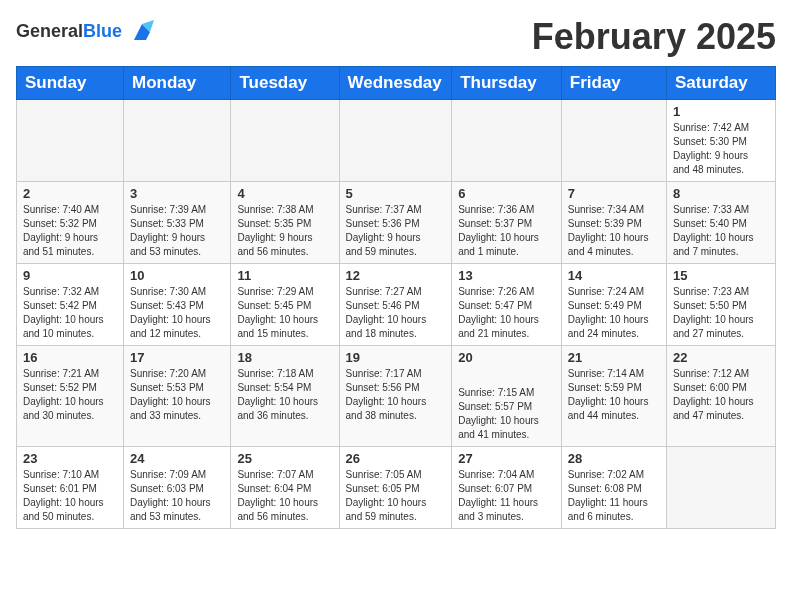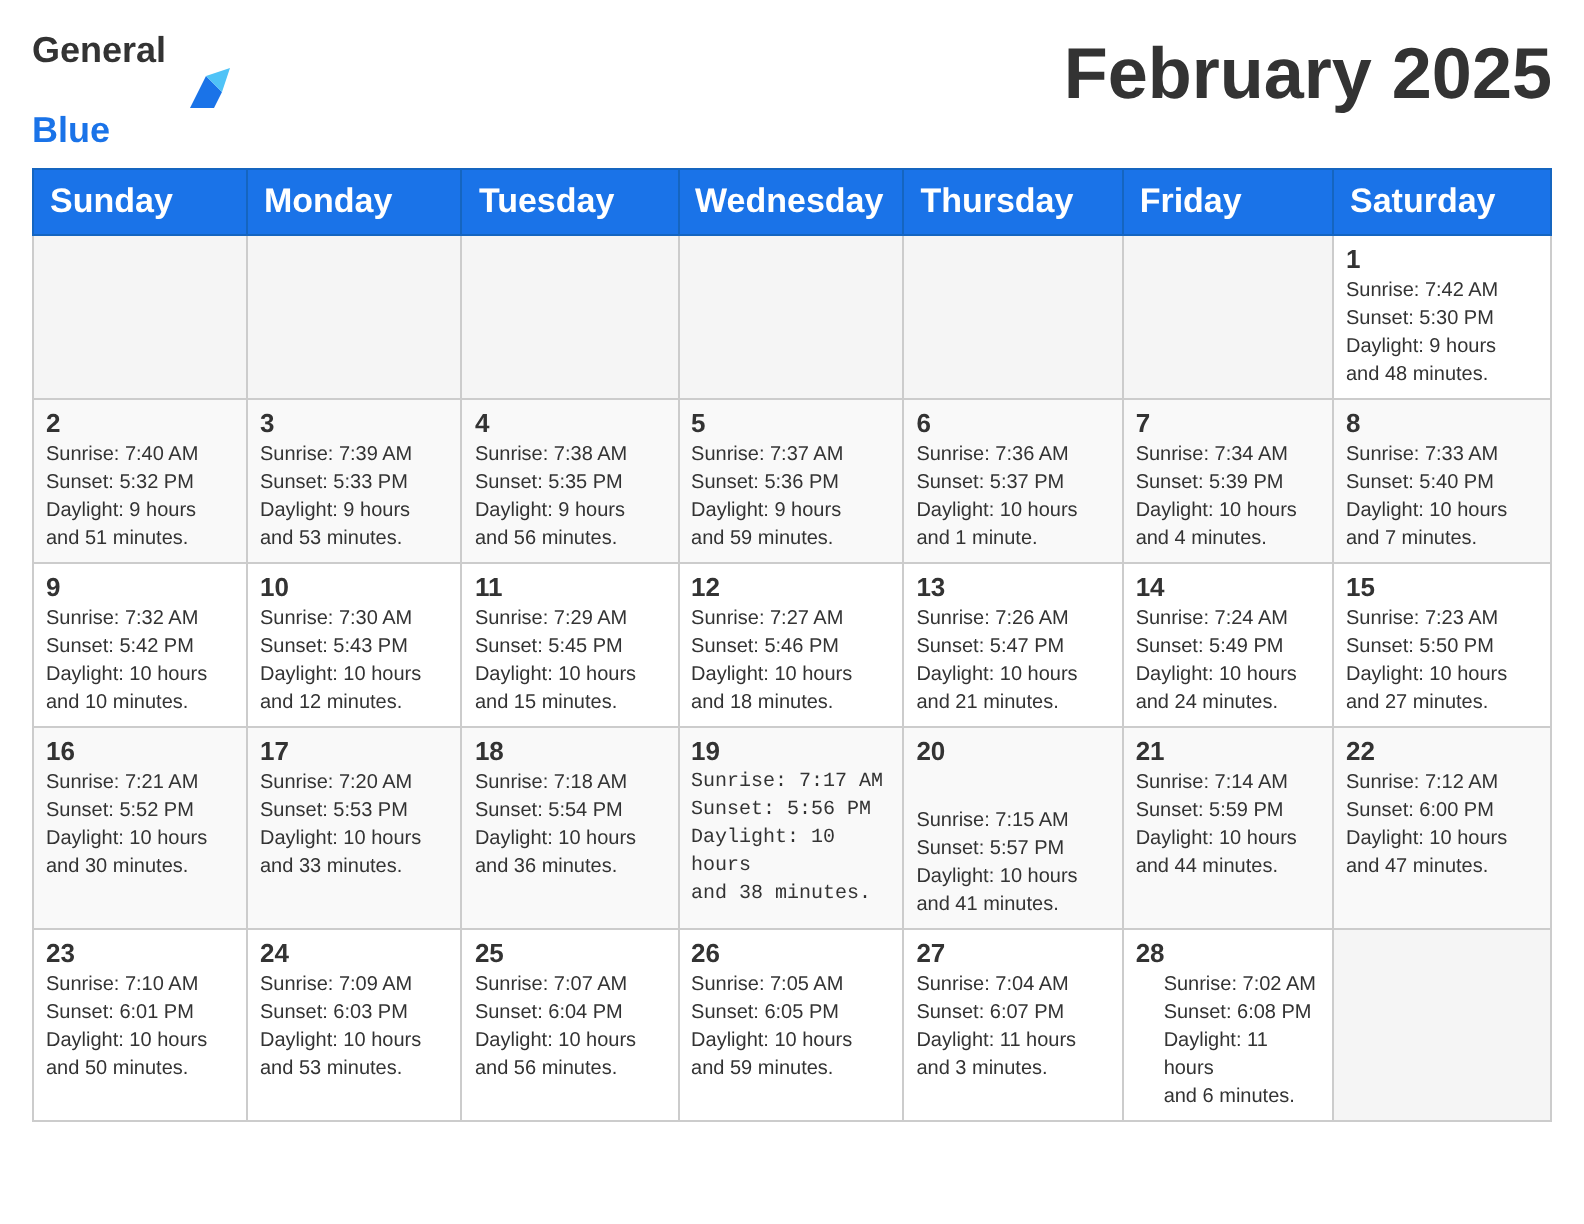--- a/index.html
+++ b/index.html
@@ -15,23 +15,22 @@
       justify-content: space-between;
       align-items: flex-start;
       margin-bottom: 8px;
     }
     .logo {
       display: flex;
       align-items: center;
     }
     .logo-text {
       display: flex;
-      flex-direction: column;
+      flex-direction: row;
       line-height: 1.1;
-      gap: 20px;
     }
     .logo-general {
       font-size: 18px;
       font-weight: bold;
       color: #333;
     }
     .logo-blue {
       font-size: 18px;
       font-weight: bold;
       color: #1a73e8;
@@ -263,21 +262,21 @@
         </td>
         <td>
           <span class="day-num">18</span>
           <div class="day-info" style="white-space: pre-line;">Sunrise: 7:18 AM
 Sunset: 5:54 PM
 Daylight: 10 hours
 and 36 minutes.</div>
         </td>
         <td>
           <span class="day-num">19</span>
-          <div class="day-info" style="white-space: pre-line; font-family: Liberation Mono, monospace;">Sunrise: 7:17 AM
+          <div class="day-info" style="white-space: pre-line;">Sunrise: 7:17 AM
 Sunset: 5:56 PM
 Daylight: 10 hours
 and 38 minutes.</div>
         </td>
         <td>
           <span class="day-num">20</span>
           <div class="day-info" style="white-space: pre-line; margin-top: 21px;">Sunrise: 7:15 AM
 Sunset: 5:57 PM
 Daylight: 10 hours
 and 41 minutes.</div>
@@ -328,21 +327,21 @@
         </td>
         <td>
           <span class="day-num">27</span>
           <div class="day-info" style="white-space: pre-line;">Sunrise: 7:04 AM
 Sunset: 6:07 PM
 Daylight: 11 hours
 and 3 minutes.</div>
         </td>
         <td>
           <span class="day-num">28</span>
-          <div class="day-info" style="white-space: pre-line; margin-left: 14px;">Sunrise: 7:02 AM
+          <div class="day-info" style="white-space: pre-line;">Sunrise: 7:02 AM
 Sunset: 6:08 PM
 Daylight: 11 hours
 and 6 minutes.</div>
         </td>
         <td class="empty-cell"></td>
       </tr>
     </tbody>
 </table>
 
 </body></html>

